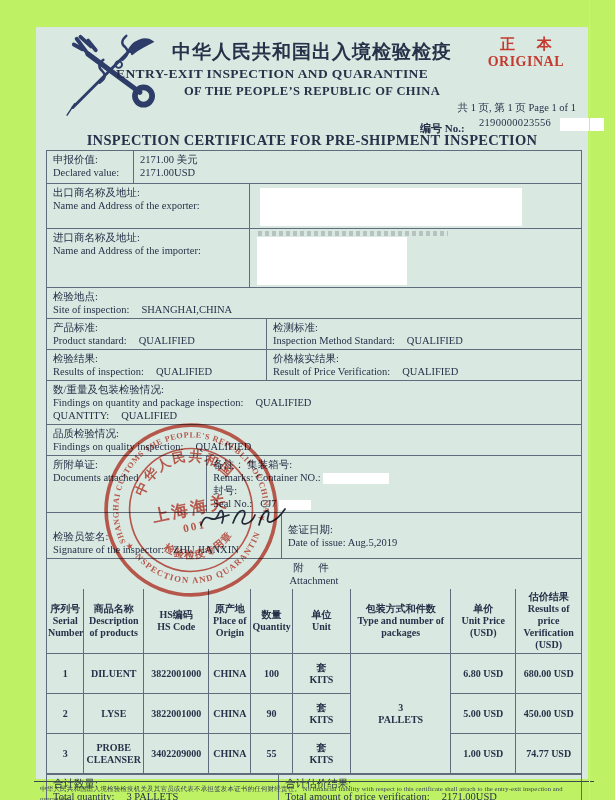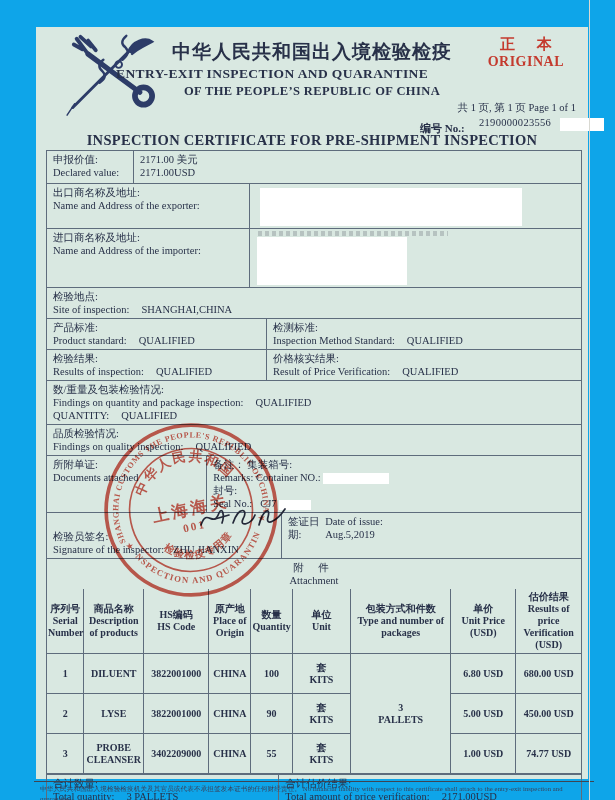--- a/index.html
+++ b/index.html
@@ -5,21 +5,21 @@
   :root{
     --line:#5e6c7c;
     --ink:#283149;
     --green:#d9e8e1;
     --red:#c43a2e;
     --stamp:#cf4437;
   }
   *{box-sizing:border-box;margin:0;padding:0}
   html,body{width:615px;height:800px;overflow:hidden}
   body{font-family:"Liberation Serif",serif;color:var(--ink);background:#f4f4f0}
-  .paper{position:absolute;left:0;top:0;width:615px;height:800px;background:#0ea5e9;overflow:hidden}
+  .paper{position:absolute;left:0;top:0;width:615px;height:800px;background:#bef264;overflow:hidden}
   .paper-edge{position:absolute;right:0;top:0;width:26px;height:100%;
     background:linear-gradient(to right,#ffffff 0%,#ececе7 40%,#e2e2dc 100%);
     border-left:1px solid #d9d9d2}
   .cert{position:absolute;left:36px;top:27px;width:552px;height:752px;background:var(--green)}
   
   .emblem{position:absolute;left:22px;top:6px;width:108px;height:86px}
   .title-cn{position:absolute;left:110px;right:110px;top:12px;text-align:center;
     font-size:19px;font-weight:bold;letter-spacing:1px;white-space:nowrap}
   .title-en1{position:absolute;left:80px;right:80px;top:39px;
     font-size:13.5px;font-weight:bold;letter-spacing:.4px}
@@ -46,21 +46,21 @@
   .val{margin-left:12px}
   .r1{min-height:32px}.r2{min-height:44px}.r3{min-height:50px}.r4{min-height:28px}
   .r5,.r6{min-height:27px}.r7{min-height:38px}.r8{min-height:26px}
   .r9{min-height:42px}.r10{min-height:46px}.r11{min-height:25px}
   .w-label1{width:16.1%}.w-rest1{width:83.9%}
   .w-label2{width:37.8%}.w-rest2{width:62.2%}
   .w-half-l{width:41%}.w-half-r{width:59%}
   .w-docs{width:29.8%}.w-remarks{width:70.2%}
   .w-seal{width:29.8%}.w-sig{width:43.8%}.w-date{width:26.4%}
   .bottom-align{display:flex;flex-direction:column;justify-content:flex-end}
-  .center-cell{align-items:center;text-align:center;justify-content:center;display:flex;flex-direction:row}
+  .center-cell{align-items:center;text-align:center;justify-content:center;display:flex;flex-direction:column}
   .attach-title{text-align:center}
   .attach-title .cn{letter-spacing:6px}
   .redact{background:#fff;display:inline-block;vertical-align:middle}
   .redact-exporter{position:relative;margin:2px 0 0 4px;width:262px;height:38px;background:#fff}
   .redact-importer{position:relative;margin:1px 0 0 1px;width:150px;height:48px;background:#fff}
   .smudge{height:5px;width:190px;margin-left:2px;
     background:repeating-linear-gradient(90deg,#9aa4a6 0 4px,transparent 4px 7px);opacity:.55}
   
   table.items{width:100%;border-collapse:collapse;table-layout:fixed;font-size:10px;line-height:1.2}
   table.items th,table.items td{border:1px solid var(--line);text-align:center;vertical-align:middle;

